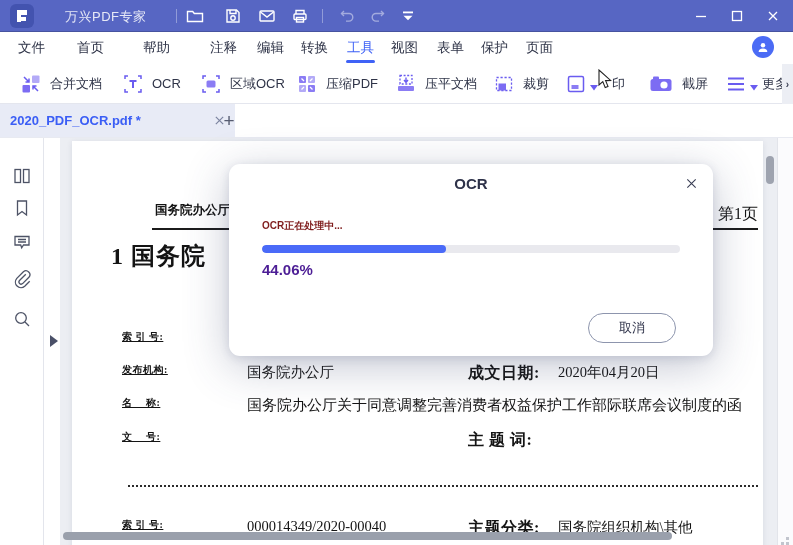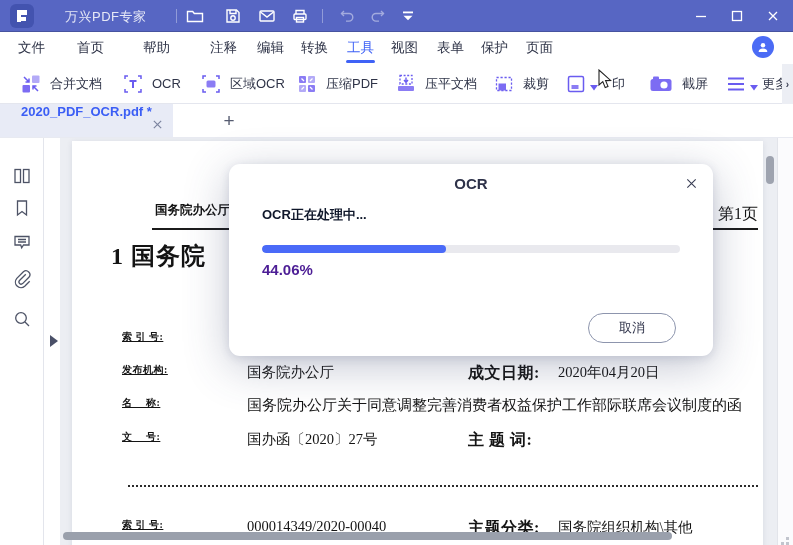--- a/index.html
+++ b/index.html
@@ -22,21 +22,21 @@
   .menu-item.active::after{content:'';position:absolute;left:-1px;right:-1px;bottom:1px;height:3px;background:#3f62f6;border-radius:2px;}
   .avatar{position:absolute;left:752px;top:36px;width:22px;height:22px;border-radius:50%;background:#4b6bf5;display:flex;align-items:center;justify-content:center;}
   
   .toolbar{position:absolute;left:0;top:64px;width:793px;height:40px;background:#fff;border-bottom:1px solid #e4e6ee;box-sizing:border-box;}
   .titem{position:absolute;top:0;height:39px;display:flex;align-items:center;font-size:13px;color:#2f3448;white-space:nowrap;}
   .titem .ticon{display:flex;align-items:center;justify-content:center;width:22px;height:22px;margin-right:8px;}
   .caret{width:8px;height:6px;margin:8px 0 0 3px;}
   .overflow-strip{position:absolute;right:0;top:64px;width:11px;height:40px;background:#eceef4;display:flex;align-items:center;justify-content:center;font-size:10px;font-weight:700;color:#3a3f55;}
   
   .tabbar{position:absolute;left:0;top:104px;width:793px;height:34px;background:#fff;border-bottom:1px solid #e8eaf1;box-sizing:border-box;}
-  .tab{position:absolute;left:0;top:0;width:173px;height:33px;background:#e8ebf6;display:flex;align-items:center;padding:0 10px;box-sizing:border-box;flex-direction:column;}
+  .tab{position:absolute;left:0;top:0;width:235px;height:33px;background:#e8ebf6;display:flex;align-items:center;padding:0 10px;box-sizing:border-box;}
   .tab-title{font-size:13px;font-weight:700;color:#3b5ef5;}
   .tab-close{margin-left:auto;display:flex;align-items:center;}
   .newtab{position:absolute;left:214px;top:0;width:30px;height:33px;display:flex;align-items:center;justify-content:center;font-size:19px;color:#555b70;font-weight:300;}
   
   .sidebar{position:absolute;left:0;top:138px;width:44px;height:407px;background:#fff;border-right:1px solid #e3e5ec;box-sizing:border-box;}
   .sb-btn{position:absolute;left:11px;width:22px;height:22px;display:flex;align-items:center;justify-content:center;}
   .sb-btn svg{stroke:#4d5366;fill:none;stroke-width:1.3;}
   .sb-gutter{position:absolute;left:44px;top:138px;width:16px;height:407px;background:#fff;}
   .panel-expander{position:absolute;left:6px;top:197px;width:0;height:0;border-top:6px solid transparent;border-bottom:6px solid transparent;border-left:8px solid #4a5068;}
   
@@ -55,21 +55,21 @@
   .doc-dotted{position:absolute;left:56px;top:344px;width:630px;border-top:2px dotted #2b2b2b;}
   .vscroll{position:absolute;left:706px;top:18px;width:8px;height:28px;border-radius:4px;background:#9ea3af;}
   .hscroll{position:absolute;left:3px;top:394px;width:609px;height:8px;border-radius:4px;background:#9aa0ac;z-index:6;}
   .right-strip{position:absolute;right:0;top:138px;width:16px;height:407px;background:#fbfbfd;border-left:1px solid #e2e4ea;box-sizing:border-box;}
   .grip{position:absolute;right:4px;bottom:5px;width:3px;height:3px;background:#c2c5ce;box-shadow:-5px 5px 0 #c2c5ce,0 5px 0 #c2c5ce,-10px 10px 0 #c2c5ce,-5px 10px 0 #c2c5ce,0 10px 0 #c2c5ce;}
   
   .dialog{position:absolute;left:229px;top:164px;width:484px;height:192px;background:#fff;border-radius:11px;
           box-shadow:0 10px 45px rgba(55,65,105,.30),0 2px 10px rgba(55,65,105,.15);z-index:100;}
   .dlg-title{position:absolute;left:0;right:0;top:11px;text-align:center;font-size:15px;font-weight:700;color:#2e3249;}
   .dlg-close{position:absolute;right:13px;top:10px;width:18px;height:18px;display:flex;align-items:center;justify-content:center;}
-  .dlg-status{position:absolute;left:33px;top:42px;font-size:13px;font-weight:700;color:#0f172a;}
+  .dlg-status{position:absolute;left:33px;top:55px;font-size:10px;font-weight:700;color:#7f1d1d;}
   .dlg-track{position:absolute;left:33px;top:81px;width:418px;height:8px;border-radius:4px;background:#e9e9ee;overflow:hidden;}
   .dlg-fill{height:100%;border-radius:4px;background:#4a6af8;}
   .dlg-pct{position:absolute;left:33px;top:97px;font-size:15px;font-weight:700;color:#4c1d95;}
   .dlg-cancel{position:absolute;left:359px;top:149px;width:88px;height:30px;border-radius:15px;border:1px solid #8d95ad;background:#fff;
               display:flex;align-items:center;justify-content:center;font-size:13px;color:#2e3249;box-sizing:border-box;}
   .cursor{position:absolute;left:597px;top:69px;z-index:300;}
 </style>
 </head>
 <body>
 
@@ -323,21 +323,20 @@
       <span class="dv1">国务院办公厅</span>
       <span class="dl2">成文日期:</span>
       <span class="dv2">2020年04月20日</span>
     </div>
     <div class="drow" style="top:255px">
       <span class="dl1">名　 称:</span>
       <span class="dv1" style="font-size:15px">国务院办公厅关于同意调整完善消费者权益保护工作部际联席会议制度的函</span>
     </div>
     <div class="drow" style="top:289px">
       <span class="dl1">文　 号:</span>
-      <span class="dv1">国办函〔2020〕27号</span>
       <span class="dl2">主 题 词:</span>
     </div>
     <div class="doc-dotted"></div>
     <div class="drow" style="top:377px">
       <span class="dl1">索 引 号:</span>
       <span class="dv1">000014349/2020-00040</span>
       <span class="dl2">主题分类:</span>
       <span class="dv2">国务院组织机构\其他</span>
     </div>
   </div>

